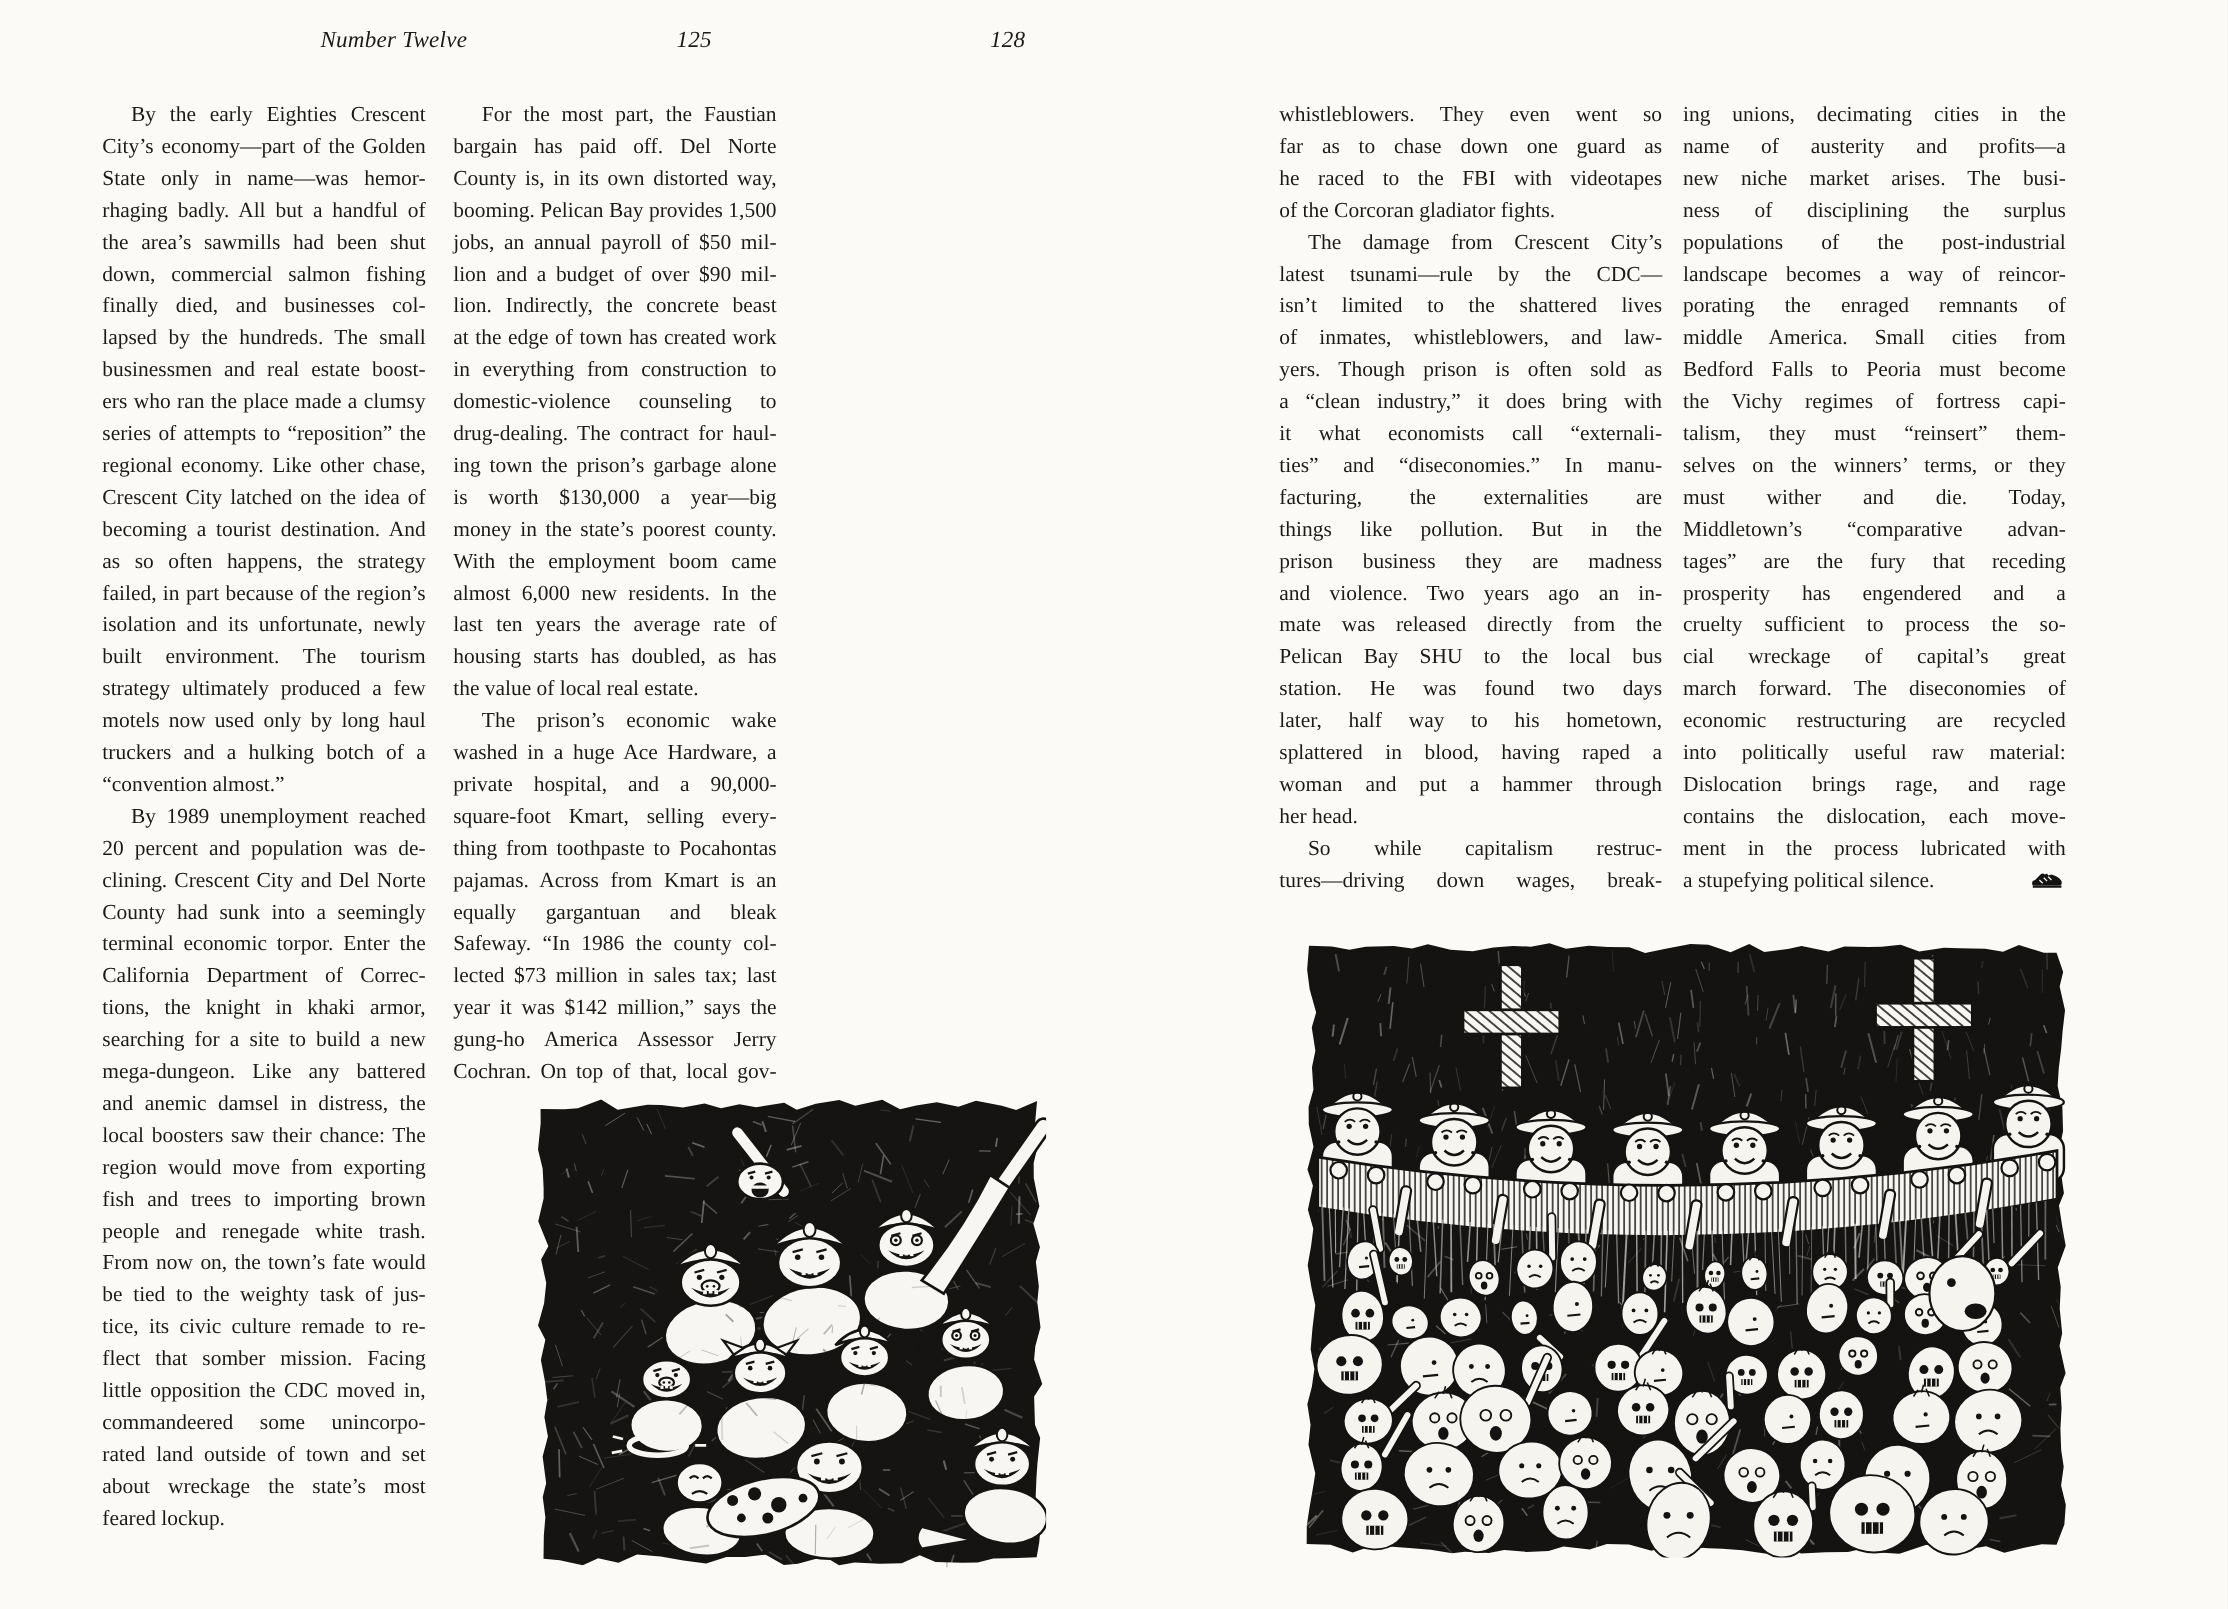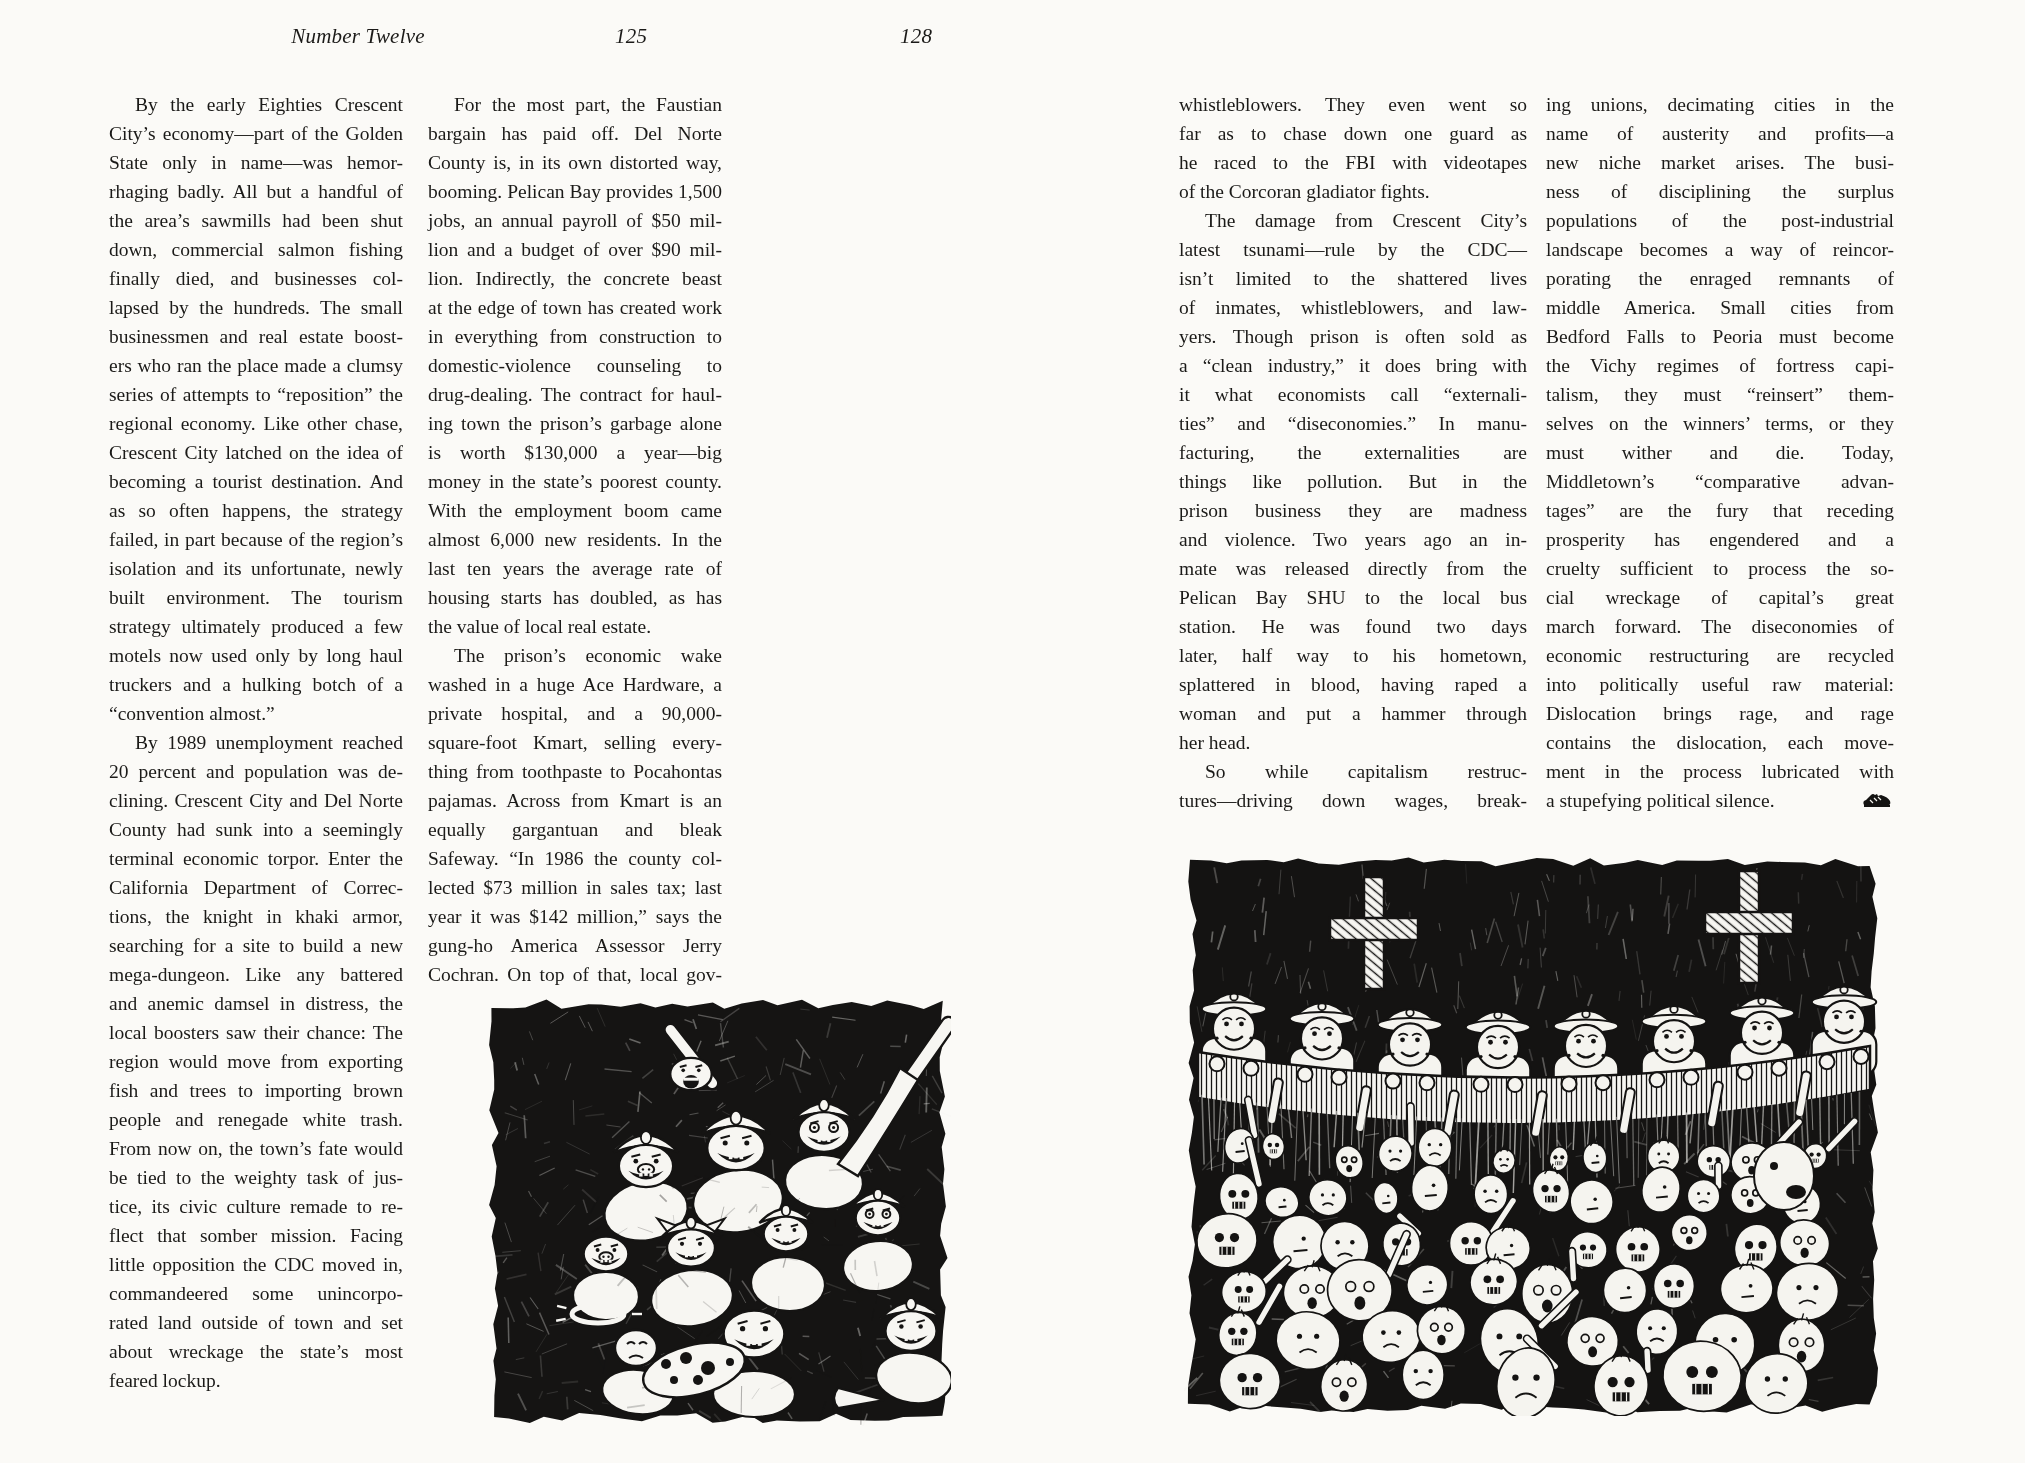--- a/index.html
+++ b/index.html
@@ -3,21 +3,21 @@
 <meta charset="utf-8">
 <style>
   html,body{margin:0;padding:0;background:#e9e8e4;}
   .spread{position:relative;width:2025px;height:1463px;background:#fbfaf7;
           font-family:"Liberation Serif","DejaVu Serif",serif;color:#1b1a18;overflow:hidden;padding-left:45px;}
   .hdr{position:absolute;top:24px;font-size:21px;font-style:italic;letter-spacing:.2px;}
   .hdr-left-title{left:63px;width:590px;text-align:center;}
   .hdr-left-num{left:615px;}
   .hdr-right-num{left:900px;}
   .hdr-right-title{left:1210px;width:715px;text-align:center;font-weight:700;}
-  .col{position:absolute;margin-left:16px;}
+  .col{position:absolute;}
   .pageL{width:294px;}
   .pageR{width:348px;}
   #c1{left:93px;top:90px;}
   #c2{left:412px;top:90px;}
   #c3{left:1163px;top:90px;}
   #c4{left:1530px;top:90px;}
   .line{position:relative;height:29px;font-size:19.5px;line-height:29px;
         text-align:justify;text-align-last:justify;white-space:normal;}
   .line.in{text-indent:26px;}
   .line.rag{text-align-last:left;}

